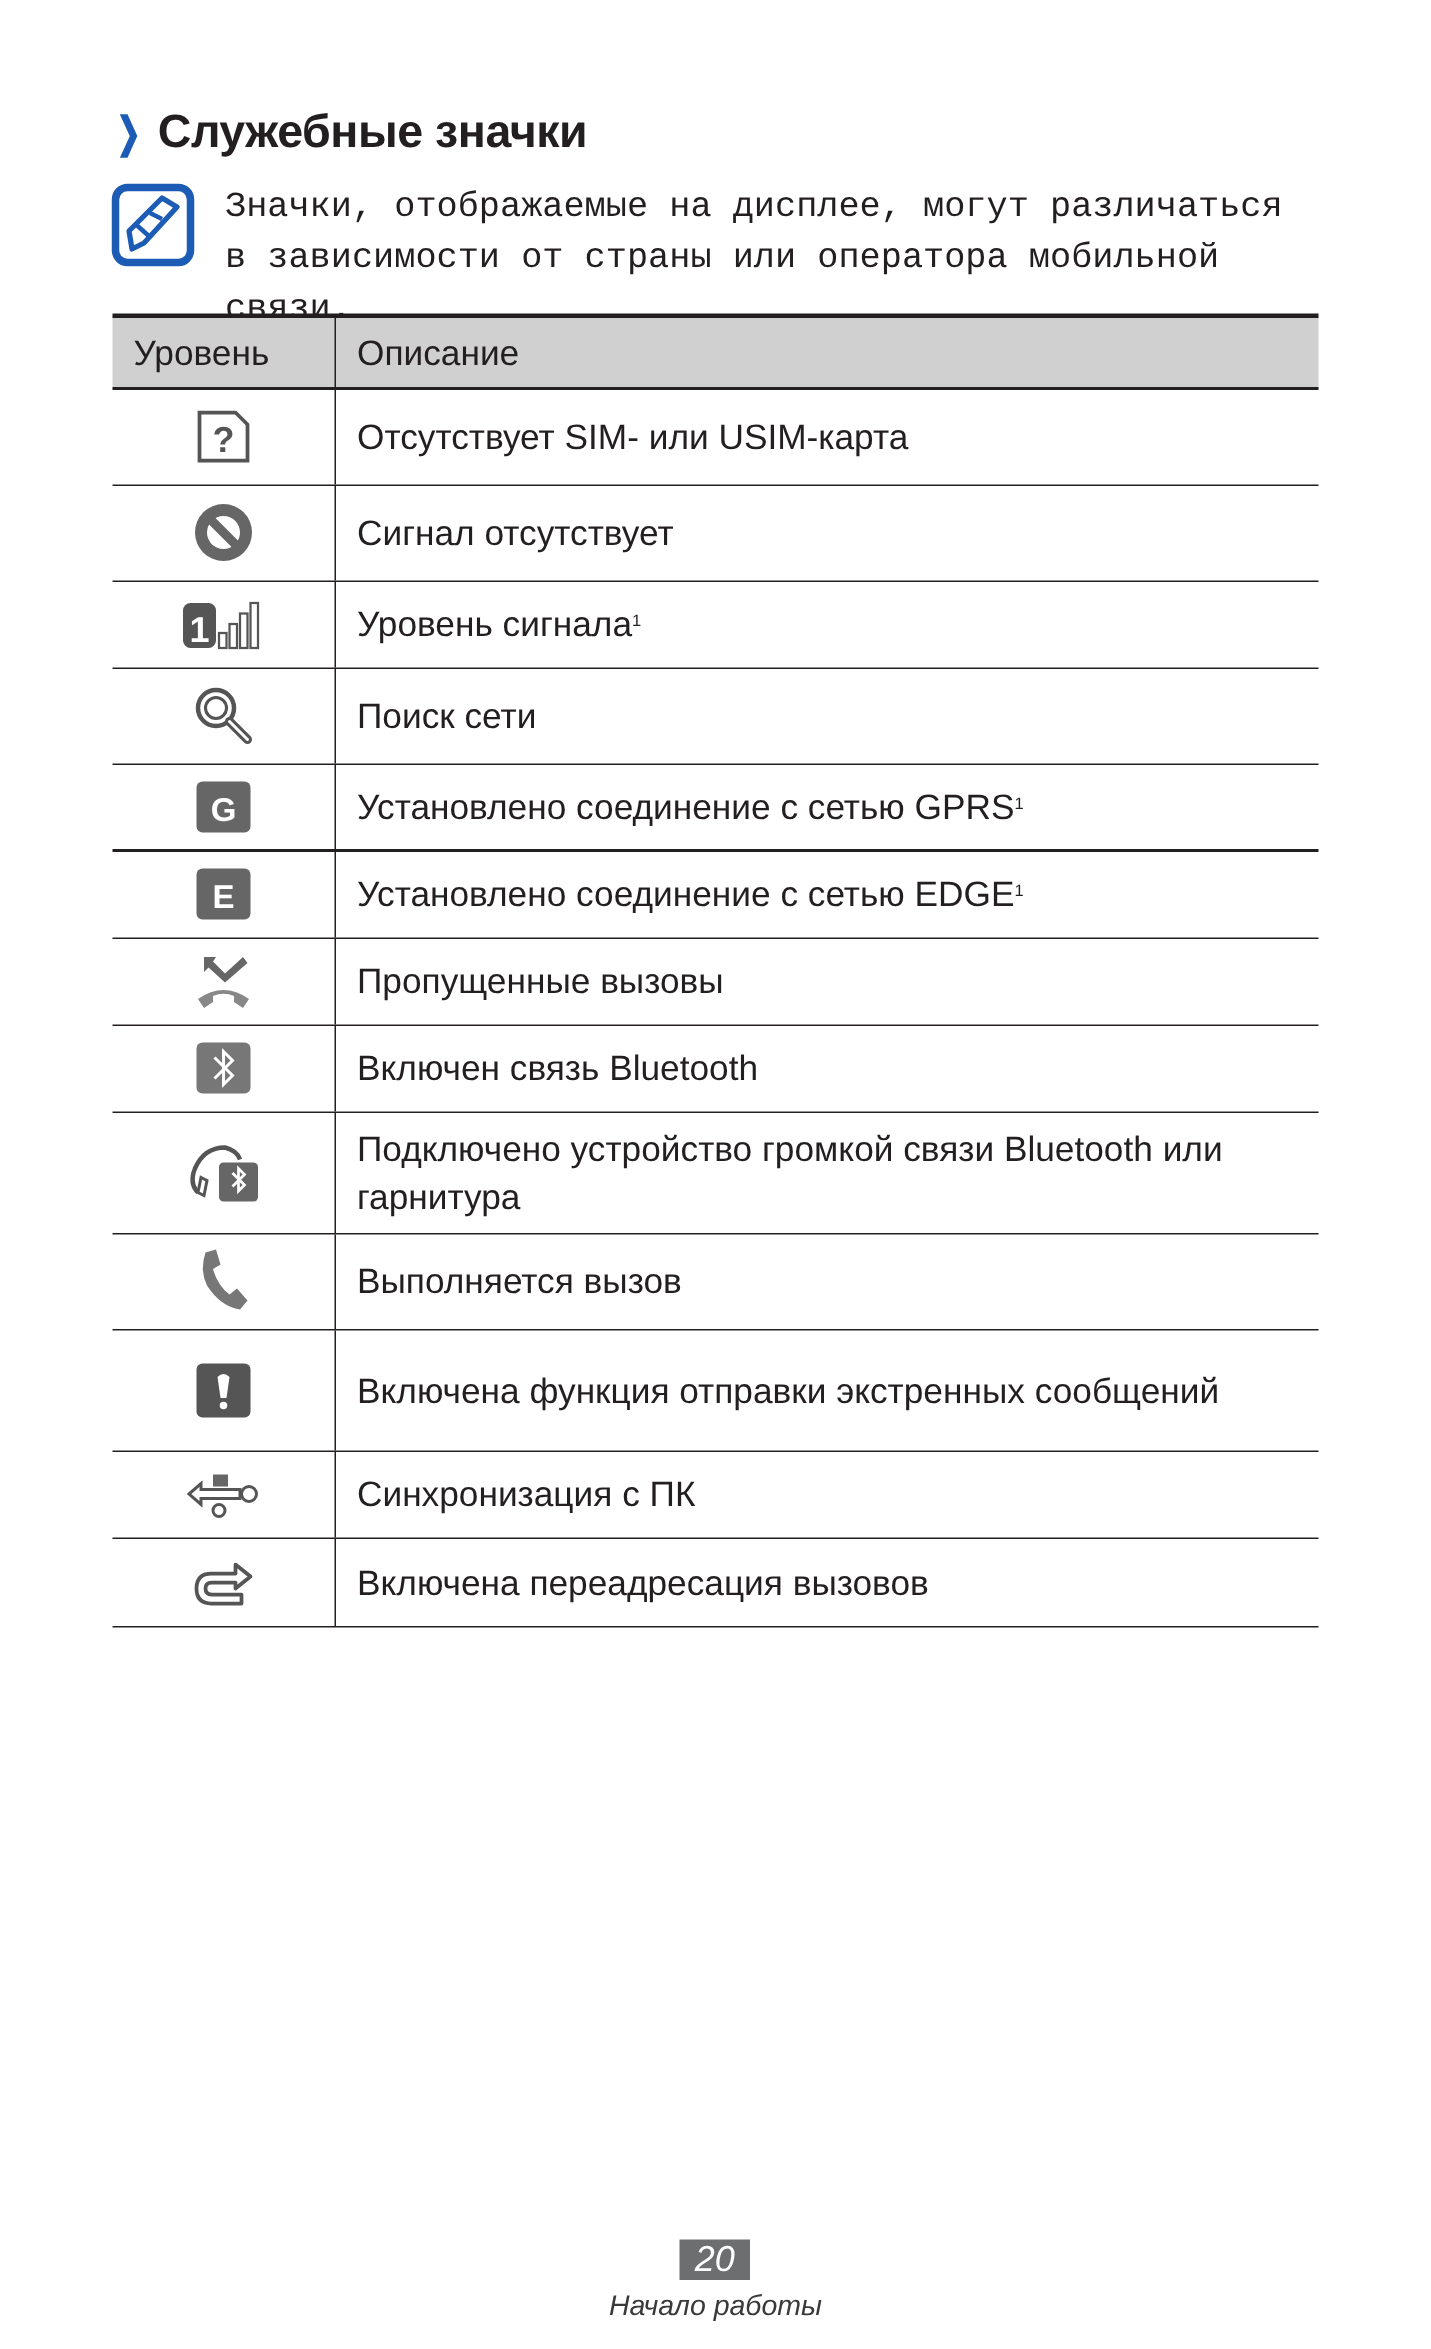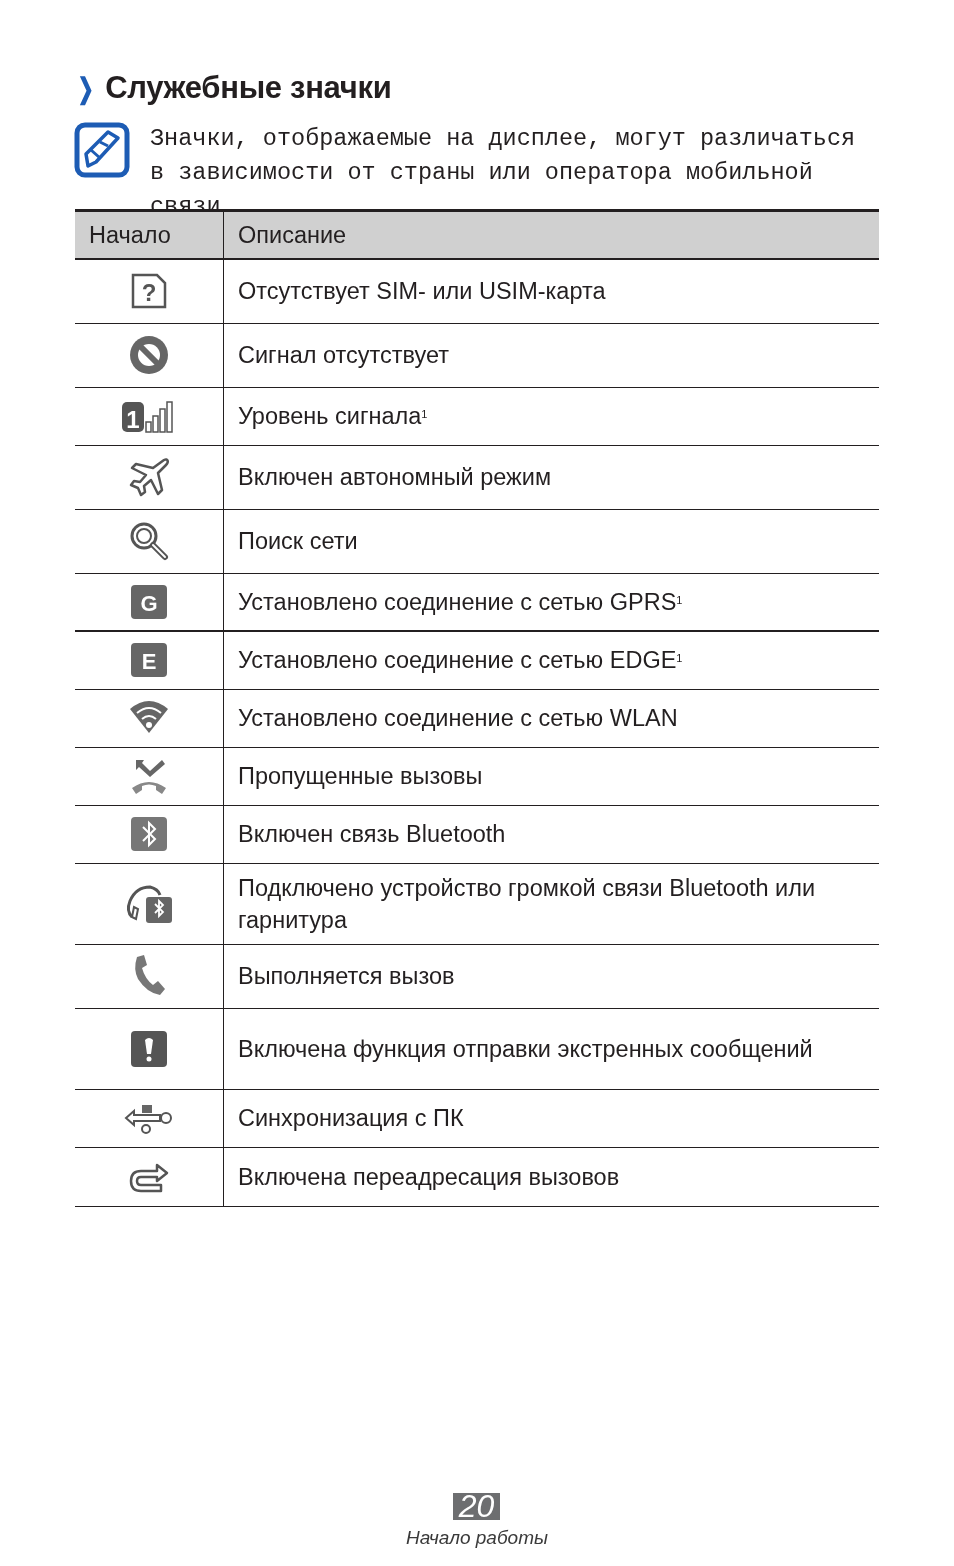--- a/index.html
+++ b/index.html
@@ -13,21 +13,21 @@
   thead th { background:#d0d0d0; font-weight:normal; text-align:left; font-size:23.5px; height:46px; padding:0 0 0 14px; border-top:3px solid #231f20; border-bottom:2px solid #231f20; }
   thead th.col-icon { width:134px; }
   thead th.col-desc { border-left:1.5px solid #231f20; }
   td { border-bottom:1.5px solid #231f20; font-size:23.5px; line-height:32px; padding:0; }
   td.icon-cell { width:148px; text-align:center; vertical-align:middle; }
   td.desc-cell { border-left:1.5px solid #231f20; padding:0 14px; vertical-align:middle; }
   tr.thick td { border-bottom:2.5px solid #231f20; }
   sup { font-size:11px; vertical-align:top; position:relative; top:-2px; }
   .ico { display:inline-block; vertical-align:middle; }
   .footer { position:absolute; left:0; width:954px; top:1527px; text-align:center; font-style:italic; font-size:19px; color:#3a3a3a; }
-  .pagenum { position:absolute; left:453px; top:1493px; width:47px; height:27px; background:#6d6e70; color:#ffffff; font-style:italic; font-size:32px; text-align:center; line-height:27px; }
+  .pagenum { position:absolute; left:453px; top:1493px; width:47px; height:27px; background:#6d6e70; color:#ffffff; font-style:italic; font-size:24px; text-align:center; line-height:27px; }
 </style>
 </head>
 <body>
 
 <div class="title">
   <span class="chev">❯</span>
   <span>Служебные значки</span>
 </div>
 
 <div class="note">
@@ -36,21 +36,21 @@
     <path d="M14 44 L12 32 L34 10 L44 16 L22 40 Z" fill="none" stroke="#1d5cb4" stroke-width="3.5" stroke-linejoin="round"></path>
     <path d="M17 28 L26 36" stroke="#1d5cb4" stroke-width="3"></path>
     <path d="M26 20 L34 24" stroke="#1d5cb4" stroke-width="3"></path>
   </svg>
   <div class="note-text">Значки, отображаемые на дисплее, могут различаться в зависимости от страны или оператора мобильной связи.</div>
 </div>
 
 <table>
   <thead>
     <tr>
-      <th class="col-icon">Начало</th>
+      <th class="col-icon">Уровень</th>
       <th class="col-desc">Описание</th>
     </tr>
   </thead>
   <tbody>
     <tr style="height:64px">
       <td class="icon-cell"><svg class="ico" width="40" height="40" viewBox="0 0 40 40">
             <path d="M4 4 H28 L36 12 V36 H4 Z" fill="#fff" stroke="#555" stroke-width="2.5"></path>
             <text x="20" y="30" font-size="24" font-weight="bold" text-anchor="middle" fill="#555" font-family="Liberation Sans, sans-serif">?</text>
           </svg></td>
       <td class="desc-cell"><span>Отсутствует SIM- или USIM-карта</span><sup></sup></td>
@@ -68,26 +68,20 @@
             <rect x="2" y="6" width="22" height="30" rx="5" fill="#555"></rect>
             <text x="13" y="32" font-size="24" font-weight="bold" text-anchor="middle" fill="#fff" font-family="Liberation Sans, sans-serif">1</text>
             <rect x="26" y="26" width="5" height="10" fill="#fff" stroke="#555" stroke-width="1.5"></rect>
             <rect x="33" y="20" width="5" height="16" fill="#fff" stroke="#555" stroke-width="1.5"></rect>
             <rect x="40" y="13" width="5" height="23" fill="#fff" stroke="#555" stroke-width="1.5"></rect>
             <rect x="47" y="6" width="5" height="30" fill="#fff" stroke="#555" stroke-width="1.5"></rect>
           </svg></td>
       <td class="desc-cell"><span>Уровень сигнала</span><sup>1</sup></td>
     </tr>
     <tr style="height:64px">
-      <td class="icon-cell"><svg class="ico" width="46" height="46" viewBox="0 0 46 46">
-            <path d="M38 6 C42 4 43 8 40 11 L32 19 L36 36 L32 40 L25 26 L18 32 L19 38 L15 41 L12 34 L5 31 L8 27 L14 28 L20 21 L6 14 L10 10 L27 14 Z" fill="#fff" stroke="#555" stroke-width="2.5" stroke-linejoin="round"></path>
-          </svg></td>
-      <td class="desc-cell"><span>Включен автономный режим</span><sup></sup></td>
-    </tr>
-    <tr style="height:64px">
       <td class="icon-cell"><svg class="ico" width="44" height="44" viewBox="0 0 44 44">
             <circle cx="17" cy="17" r="12" fill="none" stroke="#555" stroke-width="3"></circle>
             <circle cx="17" cy="17" r="7" fill="none" stroke="#555" stroke-width="2"></circle>
             <path d="M26 26 L38 38" stroke="#555" stroke-width="6" stroke-linecap="round"></path>
             <path d="M26 26 L38 38" stroke="#fff" stroke-width="2" stroke-linecap="round"></path>
           </svg></td>
       <td class="desc-cell"><span>Поиск сети</span><sup></sup></td>
     </tr>
     <tr class="thick" style="height:58px">
       <td class="icon-cell"><svg class="ico" width="38" height="36" viewBox="0 0 38 36">
@@ -95,29 +89,20 @@
             <text x="19" y="27" font-size="22" font-weight="bold" text-anchor="middle" fill="#fff" font-family="Liberation Sans, sans-serif">G</text>
           </svg></td>
       <td class="desc-cell"><span>Установлено соединение с сетью GPRS</span><sup>1</sup></td>
     </tr>
     <tr style="height:58px">
       <td class="icon-cell"><svg class="ico" width="38" height="36" viewBox="0 0 38 36">
             <rect x="1" y="1" width="36" height="34" rx="4" fill="#666"></rect>
             <text x="19" y="27" font-size="22" font-weight="bold" text-anchor="middle" fill="#fff" font-family="Liberation Sans, sans-serif">E</text>
           </svg></td>
       <td class="desc-cell"><span>Установлено соединение с сетью EDGE</span><sup>1</sup></td>
-    </tr>
-    <tr style="height:58px">
-      <td class="icon-cell"><svg class="ico" width="42" height="38" viewBox="0 0 42 38">
-            <path d="M2 10 Q21 -6 40 10 L21 34 Z" fill="#666"></path>
-            <path d="M9 14 Q21 4 33 14" fill="none" stroke="#fff" stroke-width="2"></path>
-            <path d="M14 20 Q21 14 28 20" fill="none" stroke="#fff" stroke-width="2"></path>
-            <circle cx="21" cy="26" r="3" fill="#fff"></circle>
-          </svg></td>
-      <td class="desc-cell"><span>Установлено соединение с сетью WLAN</span><sup></sup></td>
     </tr>
     <tr style="height:58px">
       <td class="icon-cell"><svg class="ico" width="42" height="40" viewBox="0 0 42 40">
             <path d="M8 4 L16 4 L14 7 L22 15 L34 4 L37 8 L22 21 L11 11 L8 14 Z" fill="#666"></path>
             <path d="M4 32 Q21 20 38 32 L34 38 L28 34 L28 30 Q21 27 14 30 L14 34 L8 38 Z" fill="#888"></path>
           </svg></td>
       <td class="desc-cell"><span>Пропущенные вызовы</span><sup></sup></td>
     </tr>
     <tr style="height:58px">
       <td class="icon-cell"><svg class="ico" width="38" height="36" viewBox="0 0 38 36">

